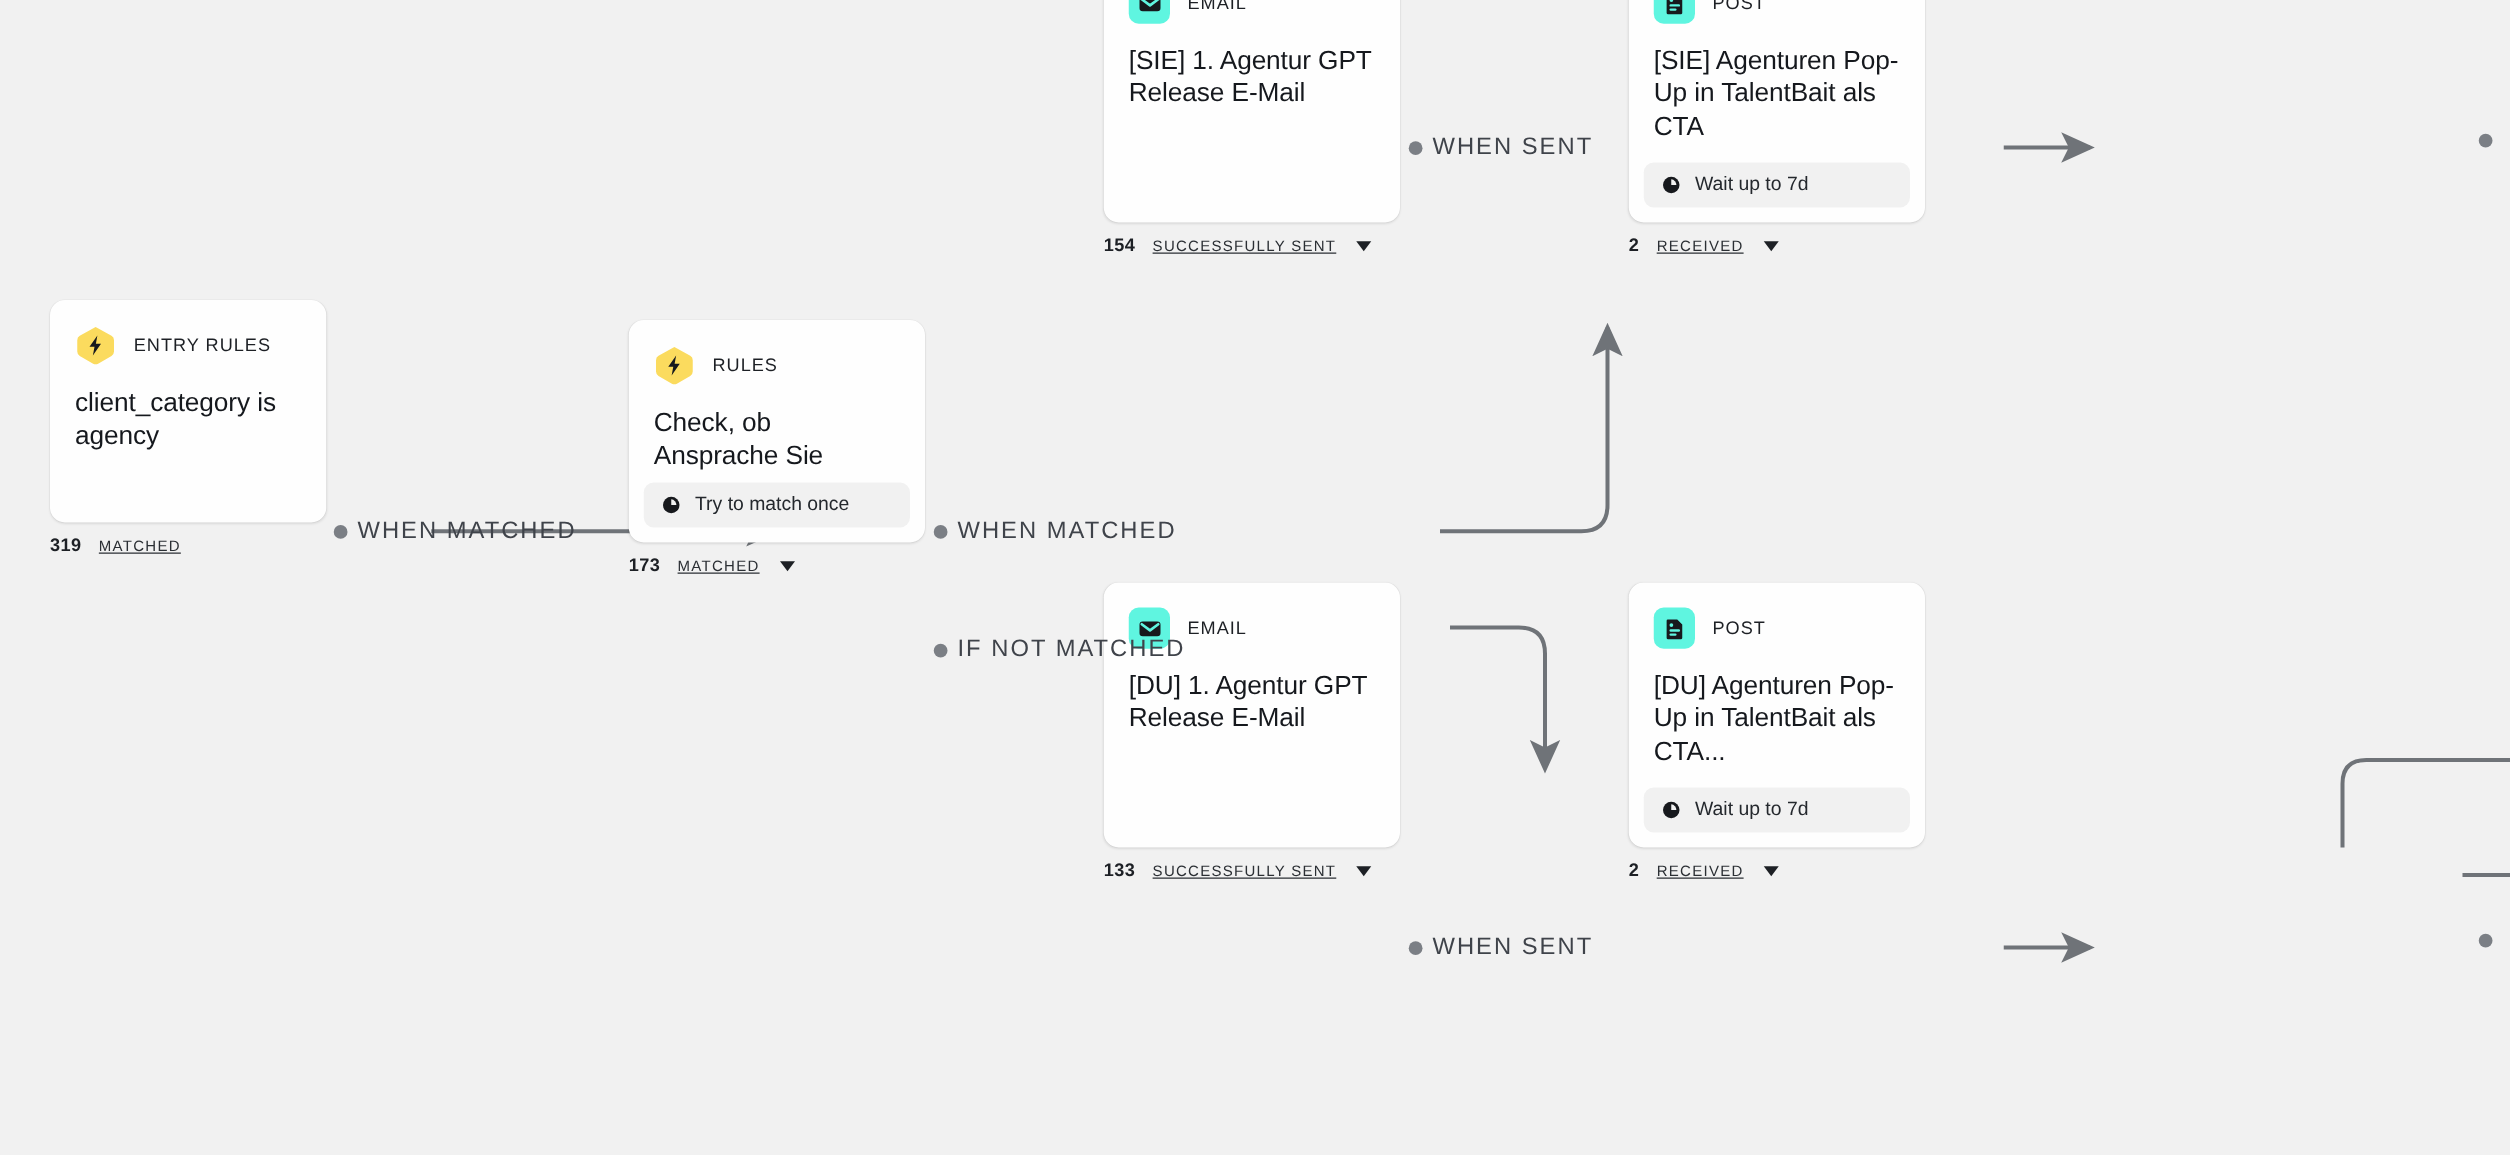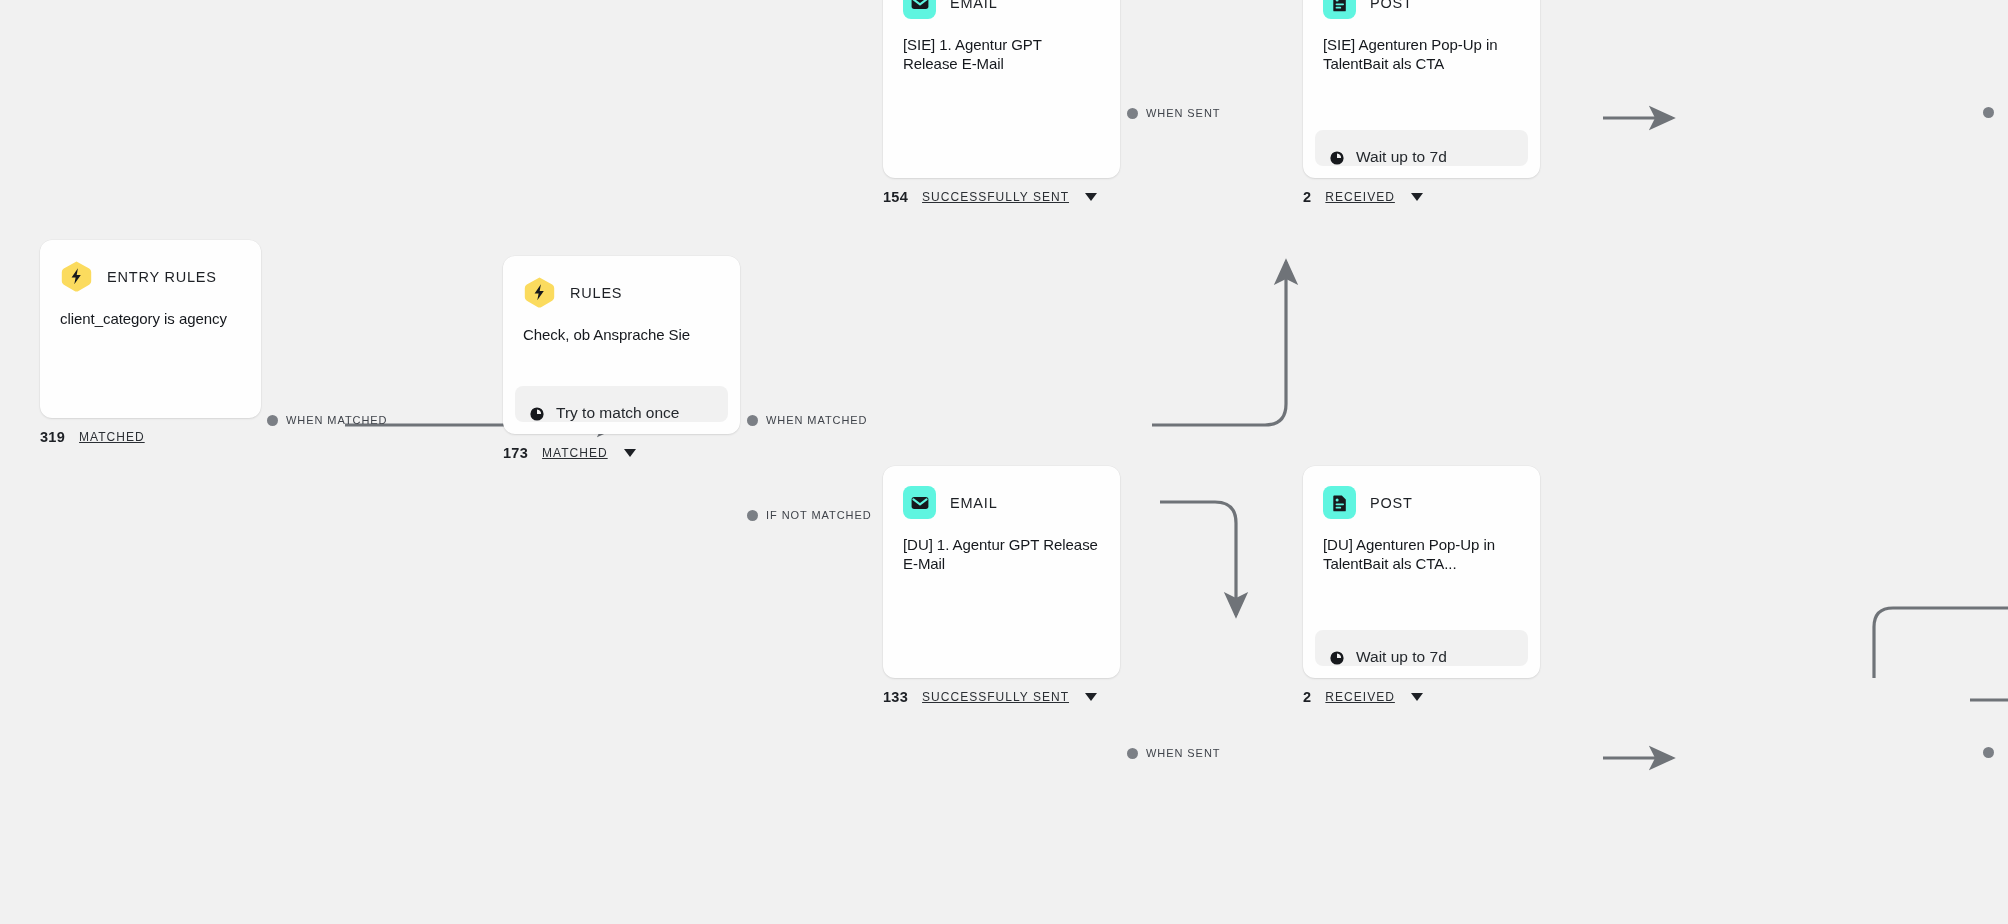--- a/index.html
+++ b/index.html
@@ -67,34 +67,34 @@
   .badge svg { display: block; }
   .kind {
     font-size: 14.5px;
     letter-spacing: .055em;
     color: #1d2025;
     font-weight: 400;
     white-space: nowrap;
   }
   .title {
     margin-top: 17px;
-    font-size: 15px;
+    font-size: 21px;
     line-height: 1.26;
     color: #15181d;
     font-weight: 400;
     letter-spacing: -0.004em;
   }
 
   .pill {
     margin: 0 12px 12px 12px;
     background: #f1f1f1;
     border-radius: 8px;
     height: 36px;
     display: flex;
-    align-items: flex-end;
+    align-items: center;
     gap: 11px;
     padding: 0 14px;
     box-sizing: border-box;
     flex: 0 0 auto;
   }
   .pill .ptxt {
     font-size: 15.5px;
     color: #24282d;
     white-space: nowrap;
   }
@@ -130,21 +130,21 @@
 
   
   .edge-label {
     position: absolute;
     display: flex;
     align-items: center;
     gap: 8px;
     white-space: nowrap;
   }
   .edge-label .etxt {
-    font-size: 11px;
+    font-size: 19px;
     letter-spacing: .085em;
     color: #3f434a;
     text-align: center;
   }
   .dotcap {
     width: 11px; height: 11px;
     border-radius: 50%;
     background: #7b7f85;
     flex: 0 0 auto;
   }

